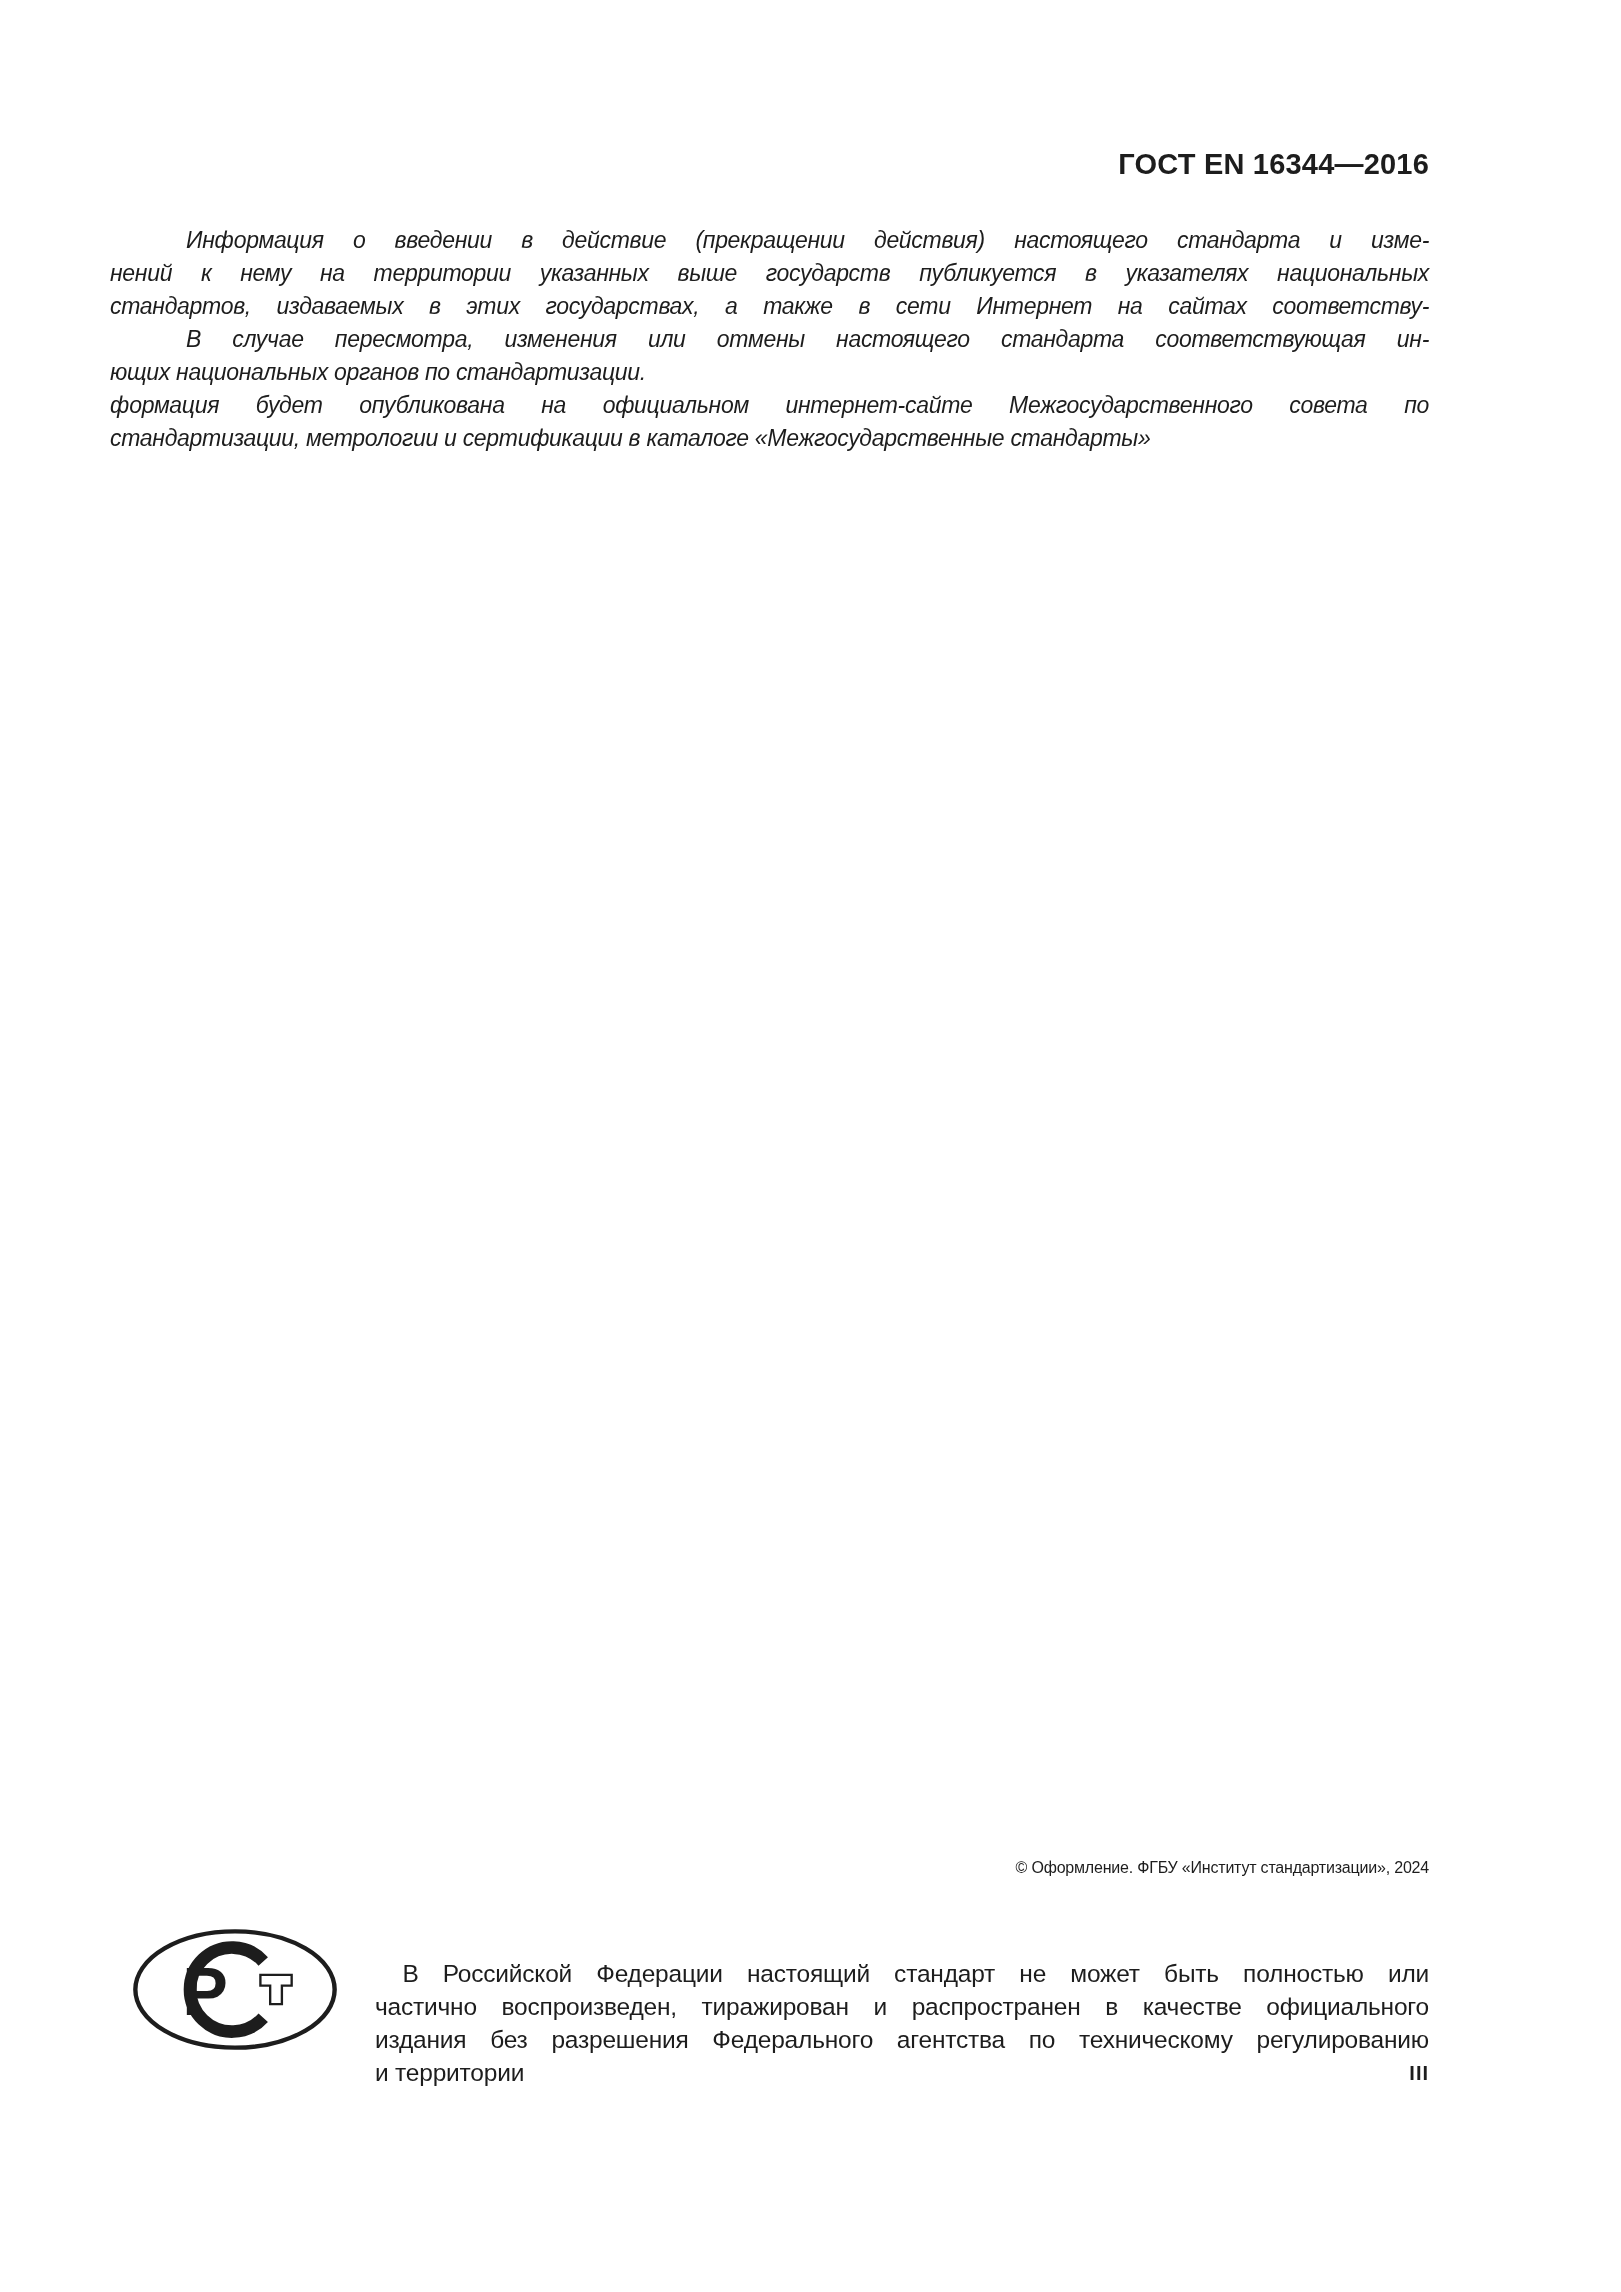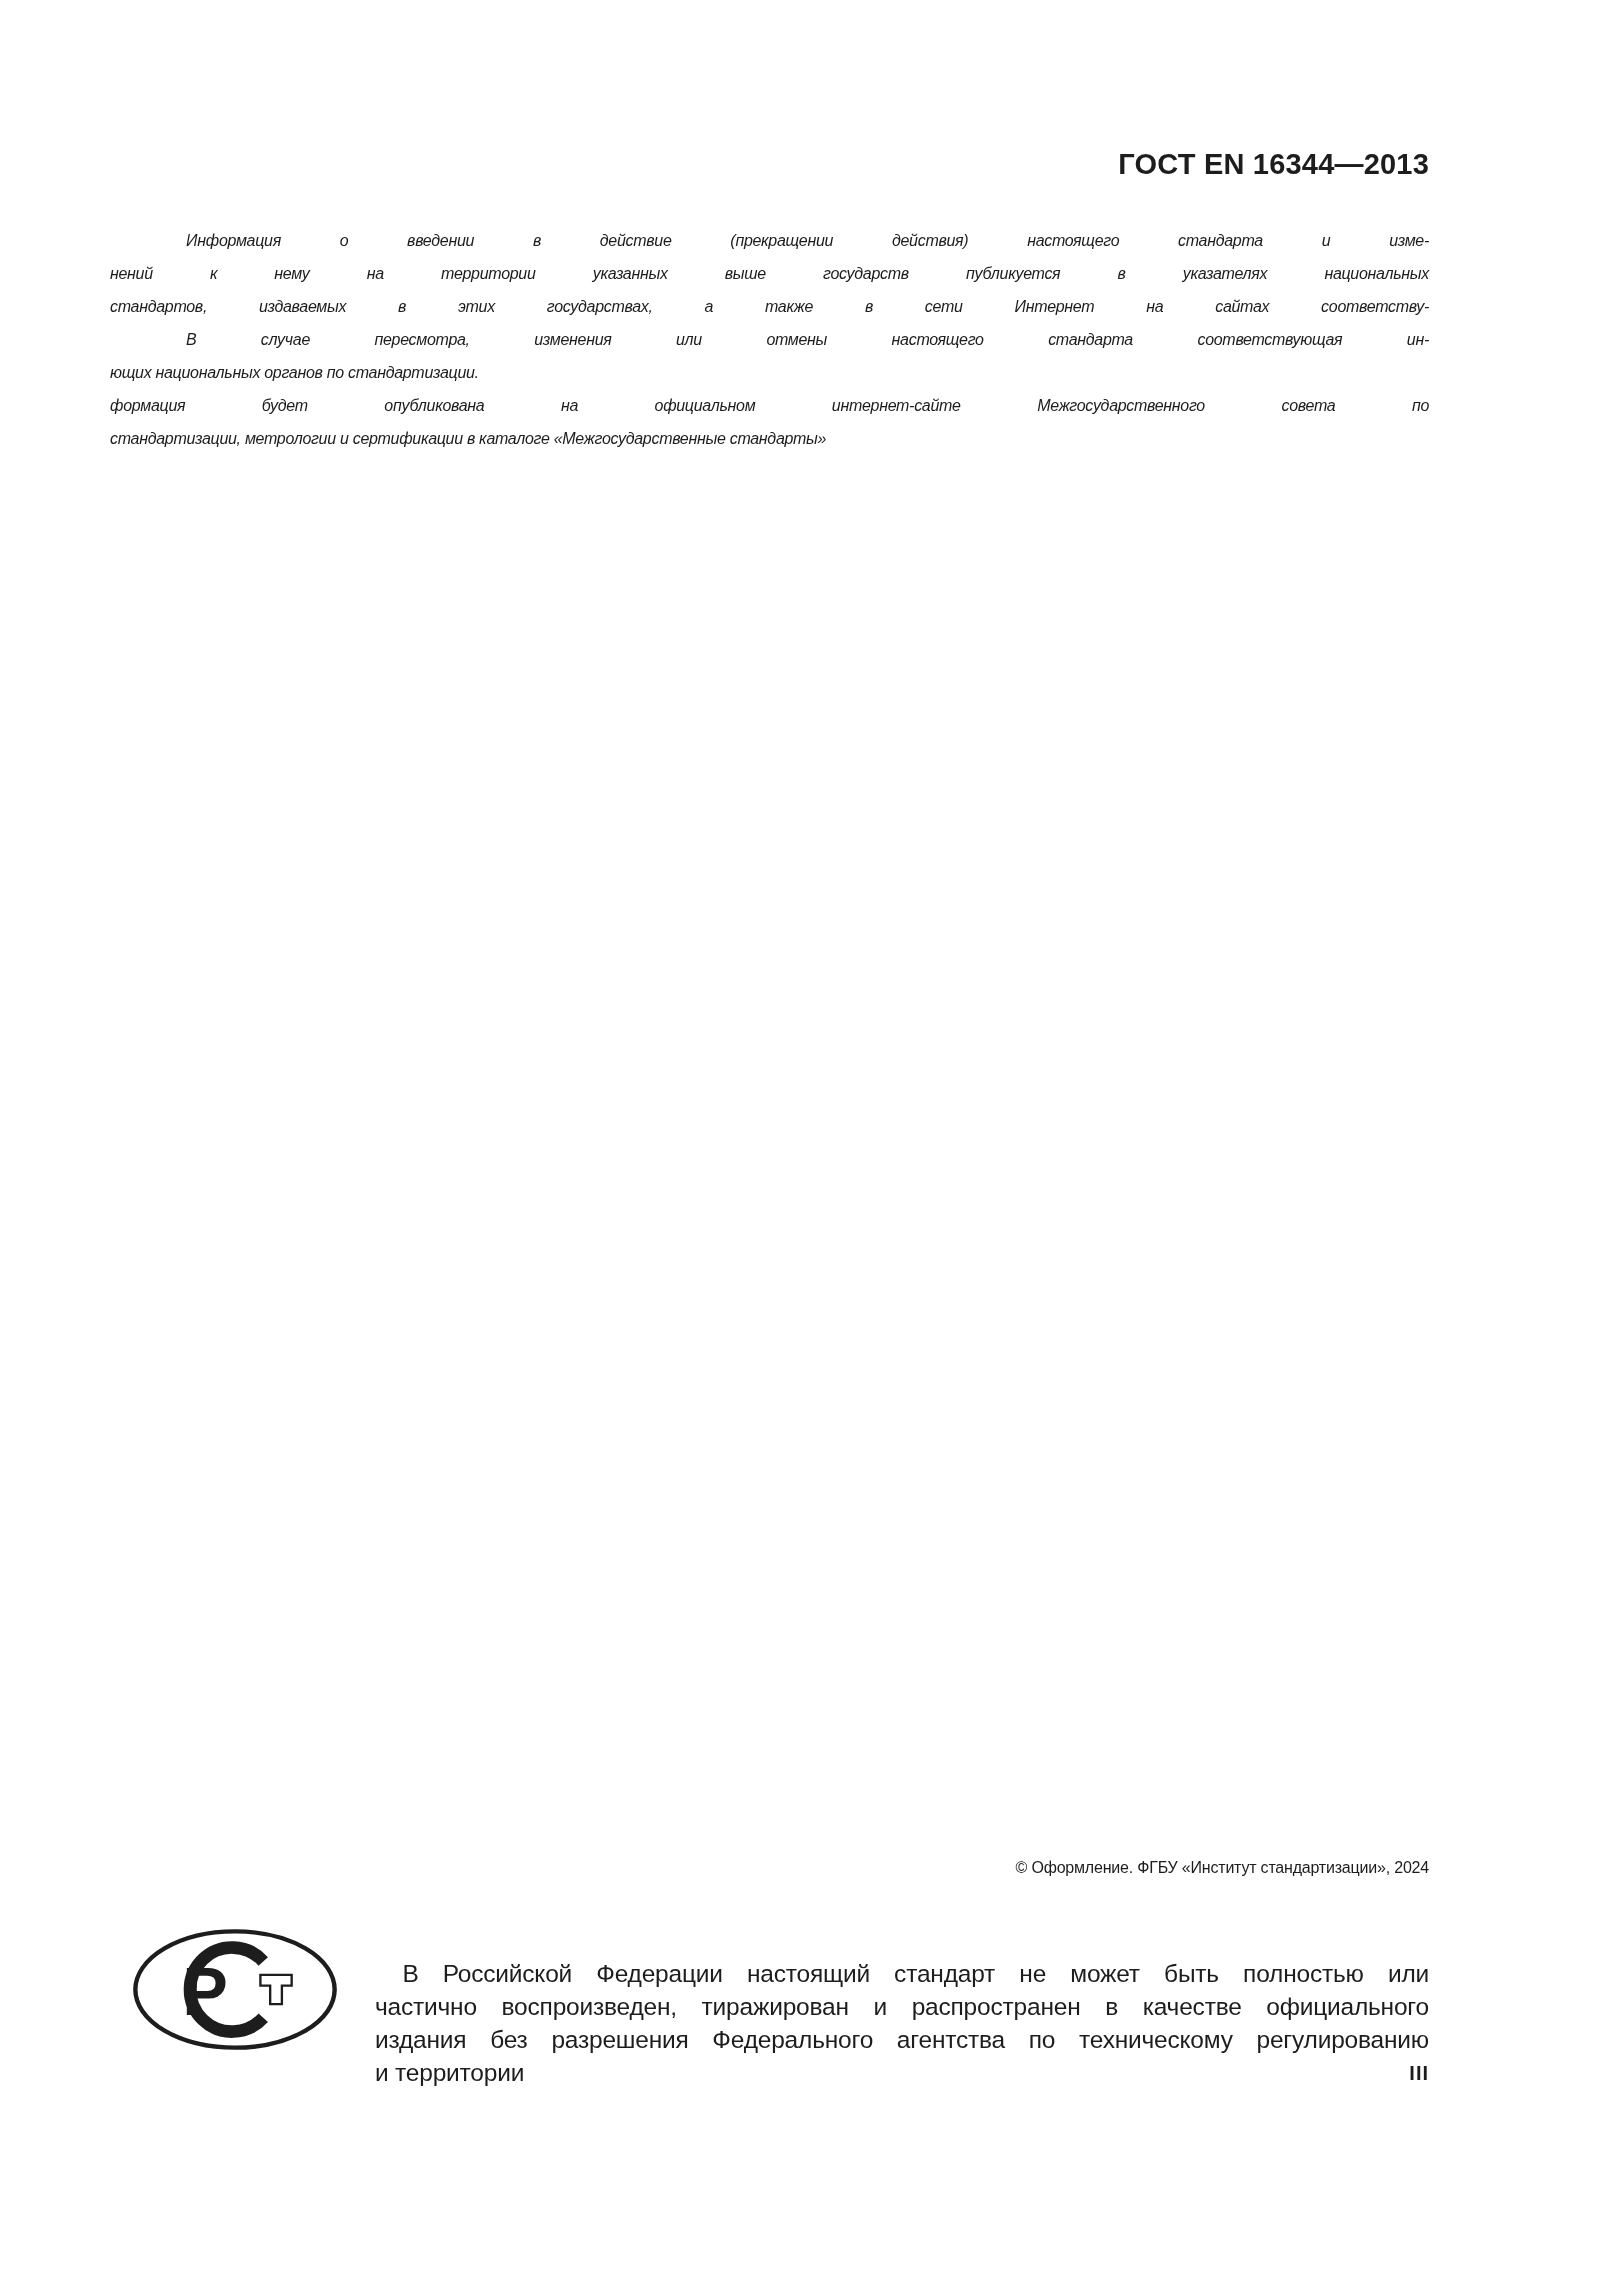--- a/index.html
+++ b/index.html
@@ -20,21 +20,21 @@
     font-weight: bold;
     letter-spacing: 0.2px;
     white-space: nowrap;
   }
   .intro {
     position: absolute;
     left: 110px;
     top: 224px;
     width: 1319px;
     font-style: italic;
-    font-size: 16px;
+    font-size: 23px;
     line-height: 33px;
     letter-spacing: -0.3px;
   }
   .restriction {
     position: absolute;
     left: 375px;
     top: 1925px;
     width: 1054px;
     font-size: 24.5px;
     line-height: 33px;
@@ -67,21 +67,21 @@
     top: 1927px;
     width: 210px;
     height: 127px;
   }
 </style>
 </head>
 <body>
 
 <div class="page">
 
-  <div class="doc-header">ГОСТ EN 16344—2013</div>
+  <div class="doc-header">ГОСТ EN 16344—2016</div>
 
   <div class="intro">
     <span class="tline justify indent-big">Информация о введении в действие (прекращении действия) настоящего стандарта и изме-</span>
     <span class="tline justify">нений к нему на территории указанных выше государств публикуется в указателях национальных</span>
     <span class="tline justify">стандартов, издаваемых в этих государствах, а также в сети Интернет на сайтах соответству-</span>
     <span class="tline justify indent-big">В случае пересмотра, изменения или отмены настоящего стандарта соответствующая ин-</span>
     <span class="tline lastline">ющих национальных органов по стандартизации.</span>
     <span class="tline justify">формация будет опубликована на официальном интернет-сайте Межгосударственного совета по</span>
     <span class="tline lastline">стандартизации, метрологии и сертификации в каталоге «Межгосударственные стандарты»</span>
   </div>

